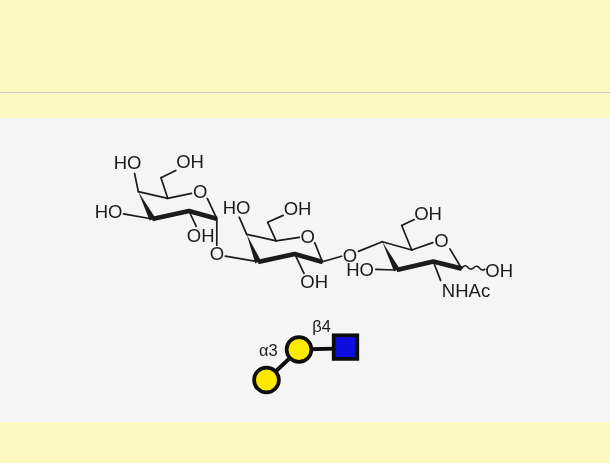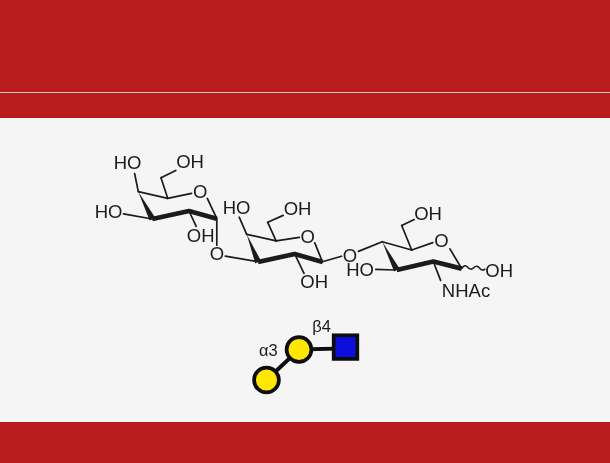--- a/index.html
+++ b/index.html
@@ -20,21 +20,21 @@
   svg text.greek{font-size:16.5px;}
   .bond{stroke-width:1.7;fill:none;stroke-linecap:round;}
   .bold-bond{stroke-width:4.7;fill:none;stroke-linecap:butt;stroke-linejoin:bevel;}
   .squig{stroke-width:1.6;fill:none;}
   .snfg-bond{stroke-width:3.8;fill:none;}
   .snfg-shape{stroke-width:3.7;}
 </style>
 </head>
 <body>
 
-<div class="page" style="background-color: #b91c1c; padding-left: 7px;">
+<div class="page" style="background-color: #fef9c3; padding-left: 7px;">
   <div class="divider" style="background-color: rgb(201, 201, 201);"></div>
   <div class="panel" style="background-color: rgb(245, 245, 245);"></div>
 
   <svg class="scene" width="610" height="463" viewBox="0 0 610 463">
 
     <g stroke="#1b1b1b">
 
       <g>
         <path class="bond" d="M138.3 191.7 L167.7 198.3"></path>
         <path class="bond" d="M167.7 198.3 L191.5 193.3"></path>

